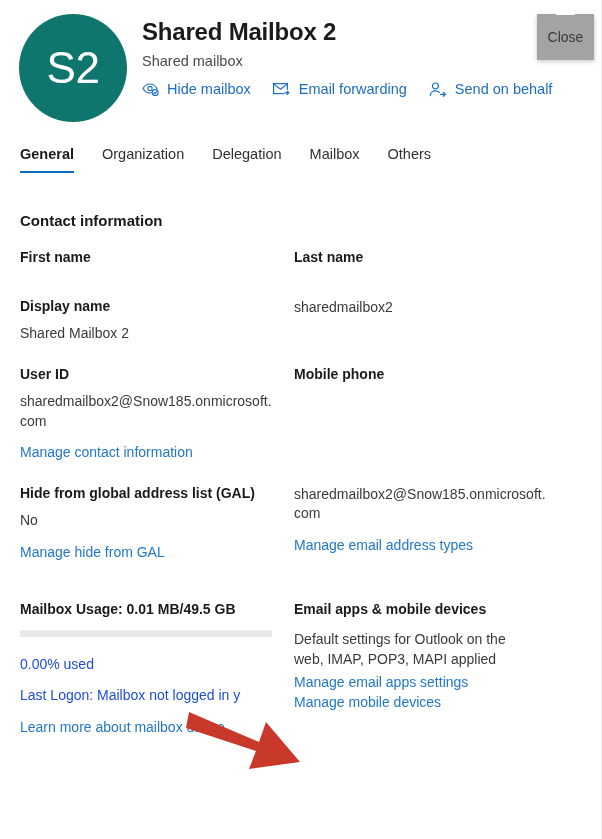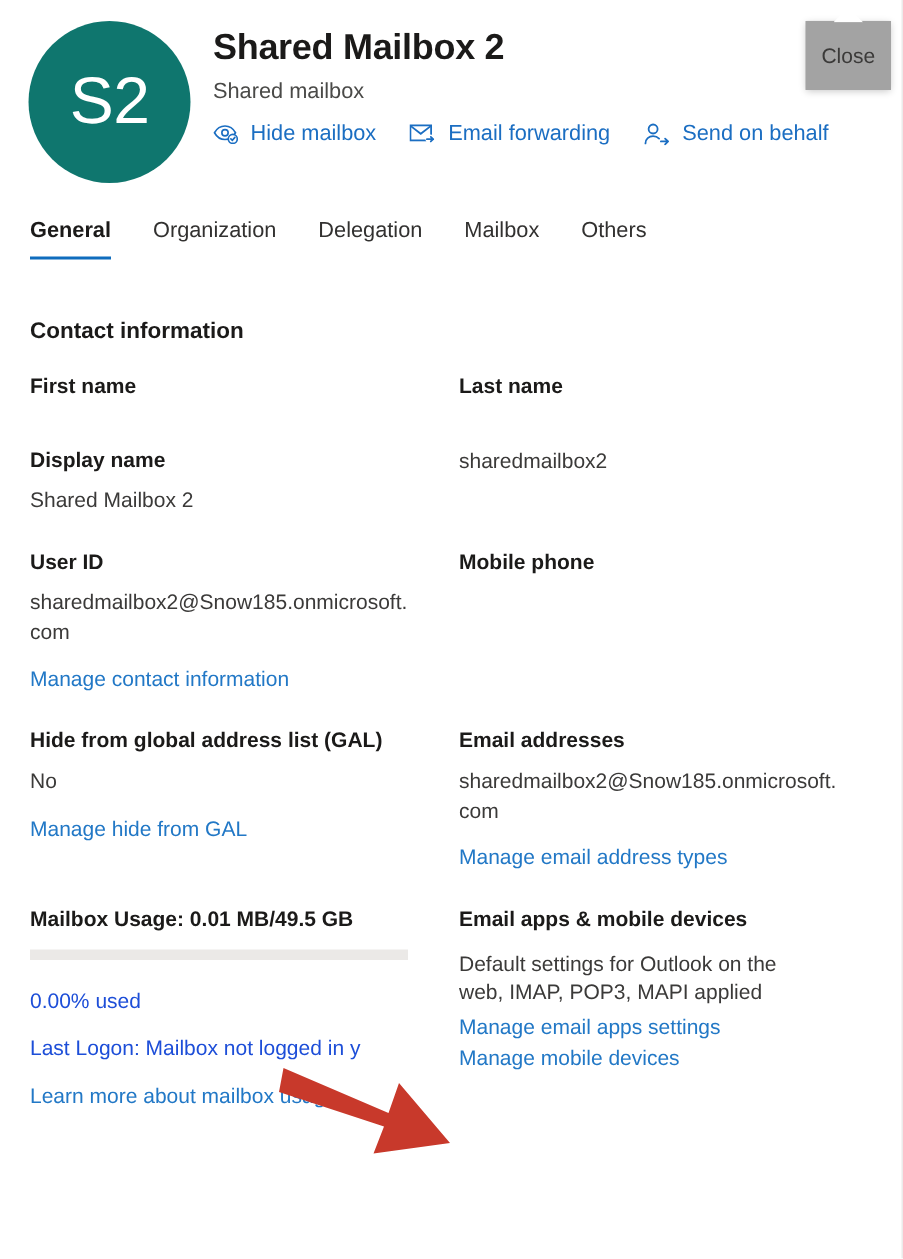--- a/index.html
+++ b/index.html
@@ -158,21 +158,21 @@
   }
   .section-title {
     font-size: 15px;
     font-weight: bold;
     color: #1b1a19;
     margin: 0 0 20px 0;
   }
   .grid {
     display: grid;
     grid-template-columns: 274px 274px;
-    column-gap: 12px;
+    column-gap: 0;
   }
   .field { margin-bottom: 22px; }
   .field-label {
     font-size: 14px;
     font-weight: bold;
     color: #1b1a19;
     margin-bottom: 9px;
     line-height: 1.25;
   }
   .field-value {
@@ -185,21 +185,21 @@
   .link {
     font-size: 14px;
     color: #2278c6;
     cursor: pointer;
     line-height: 1.45;
     display: block;
   }
   .link.spaced { margin-top: 11px; }
 
   
-  .usage-row { margin-top: 0; }
+  .usage-row { margin-top: 17px; }
   .usage-title {
     font-size: 14px;
     font-weight: bold;
     color: #1b1a19;
     margin-bottom: 13px;
   }
   .progress-track {
     width: 252px;
     height: 7px;
     background: #ebe9e7;
@@ -352,21 +352,20 @@
         <div class="field-value"></div>
       </div>
 
       <div class="field">
         <div class="field-label">Hide from global address list (GAL)</div>
         <div class="field-value">No</div>
         <a class="link spaced">Manage hide from GAL</a>
       </div>
 
       <div class="field">
-        <div class="field-label">Email addresses</div>
         <div class="field-value">sharedmailbox2@Snow185.onmicrosoft.com</div>
         <a class="link spaced">Manage email address types</a>
       </div>
 
       <div class="usage-row">
         <div class="usage-title">Mailbox Usage: 0.01 MB/49.5 GB</div>
         <div class="progress-track">
           <div class="progress-fill" id="usage-fill" style="width: 0%;"></div>
         </div>
         <div class="usage-line">0.00% used</div>

